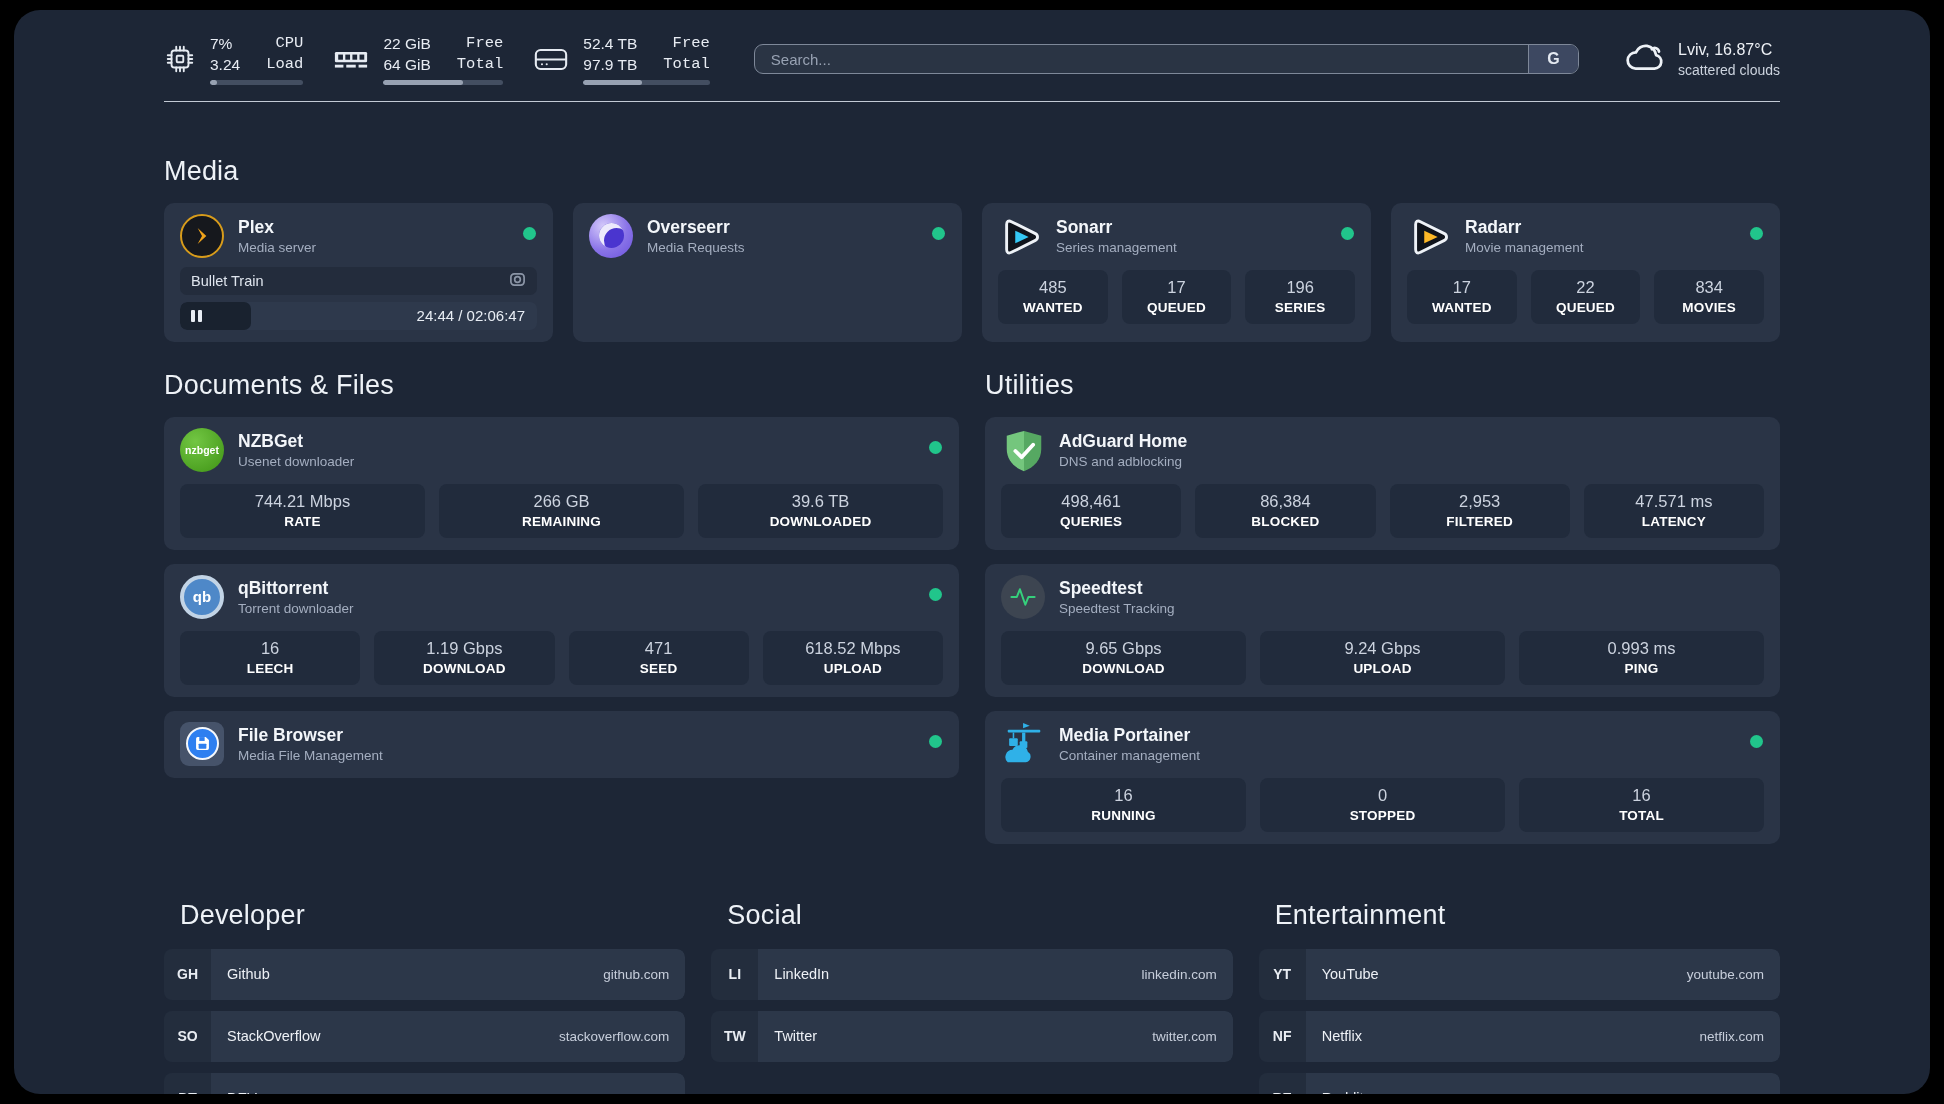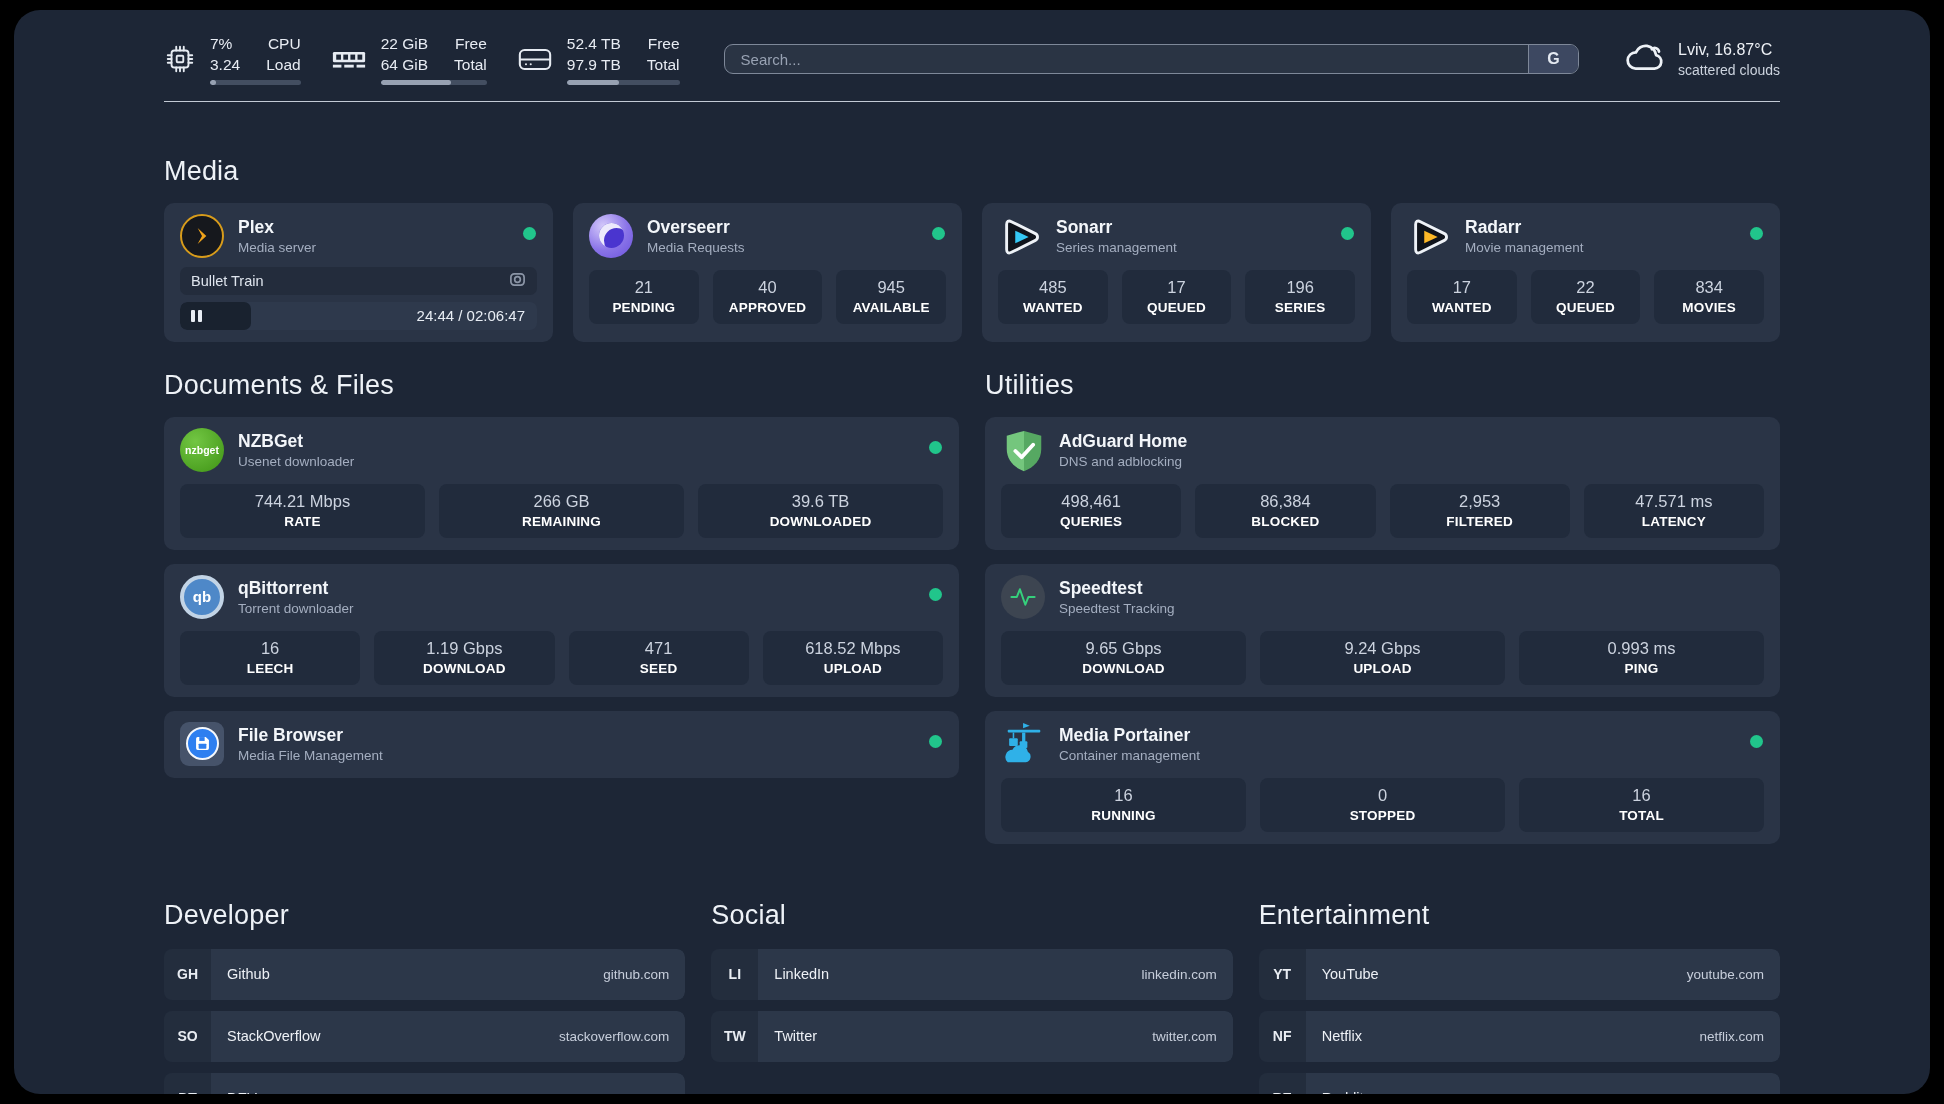--- a/index.html
+++ b/index.html
@@ -11,21 +11,21 @@
   }
   .content { padding: 24px 150px 0 150px; }
 
   
   .topbar { display:flex; align-items:center; gap:30px; }
   .metric { display:flex; align-items:center; gap:14px; }
   .metric-icon { flex:none; color:#e6ebf2; display:flex; }
   .metric-body { display:flex; flex-direction:column; gap:5px; }
   .metric-cols { display:flex; gap:26px; font-size:15.5px; color:#e8ecf3; }
   .mcol { display:flex; flex-direction:column; gap:2px; line-height:1.25; }
-  .mcol.right { text-align:right; }
+  .mcol.right { text-align:right;font-family:Liberation Mono, monospace; }
   .pbar { height:5px; border-radius:3px; background:#434e61; overflow:hidden; }
   .pbar .fill { height:100%; background:#97a1b2; border-radius:3px; }
 
   .searchwrap { flex:1; position:relative; height:30px; margin:0 14px; }
   .searchwrap input {
     width:100%; height:100%; background:#2a3444; border:1px solid #7e8899; border-radius:9px;
     color:#e8ecf2; font-size:15px; padding:0 64px 0 16px; outline:none;
     font-family:"Liberation Sans","DejaVu Sans",sans-serif;
   }
   .searchwrap input::placeholder { color:#98a2b3; }
@@ -38,21 +38,21 @@
   .weather-txt { display:flex; flex-direction:column; gap:2px; line-height:1.2; }
   .weather-loc { font-size:16px; color:#eef1f6; }
   .weather-cond { font-size:14px; color:#ccd3de; }
 
   .divider { margin-top:16px; border-bottom:1.5px solid #c3cad5; }
 
   
   h2.sec-title { font-size:27px; font-weight:500; color:#eef2f7; letter-spacing:.2px; }
   .media-head { margin:54px 0 16px; }
   .colgrid-head { margin:28px 0 16px; }
-  .links-head { margin:0 0 18px; }
+  .links-head { margin:0 16px 18px; }
 
   .cards-row { display:grid; grid-template-columns:repeat(4,1fr); gap:20px; }
   .two-col { display:grid; grid-template-columns:1fr 1fr; gap:26px; align-items:start; }
   .col-stack { display:flex; flex-direction:column; gap:14px; }
 
   .card { position:relative; background:#2a3446; border-radius:10px; padding:11px 16px 12px; }
   .card-head { display:flex; align-items:center; gap:14px; }
   .app-meta { display:flex; flex-direction:column; gap:2px; }
   .app-title { font-size:17.5px; font-weight:700; color:#f3f6fa; }
   .app-sub { font-size:13.5px; color:#a4aec0; }
@@ -249,34 +249,20 @@
         <span class="dot"></span>
         <div class="card-head">
           <span class="ovs">
               <span class="ovs-eye"></span>
             </span>
           <div class="app-meta">
             <div class="app-title">Overseerr</div>
             <div class="app-sub">Media Requests</div>
           </div>
         </div>
-        <div class="stat-row">
-          <div class="stat">
-            <div class="stat-val">21</div>
-              <div class="stat-lab">PENDING</div>
-          </div>
-          <div class="stat">
-            <div class="stat-val">40</div>
-              <div class="stat-lab">APPROVED</div>
-          </div>
-          <div class="stat">
-            <div class="stat-val">945</div>
-              <div class="stat-lab">AVAILABLE</div>
-          </div>
-        </div>
       </div>
 
       <div class="card">
         <span class="dot"></span>
         <div class="card-head">
           <span class="app-icon">
             <svg width="46" height="46" viewBox="0 0 48 48">
               <path d="M9 11 C9 7.5 11 6.5 14 8 L39 20.5 C42 22 42 26 39 27.5 L14 40 C11 41.5 9 40.5 9 37 Z" fill="#10141c" stroke="#eef2f7" stroke-width="3" stroke-linejoin="round"></path>
               <polygon points="18,17.5 32,24 18,30.5" fill="#35c8f5"></polygon>
             </svg>

